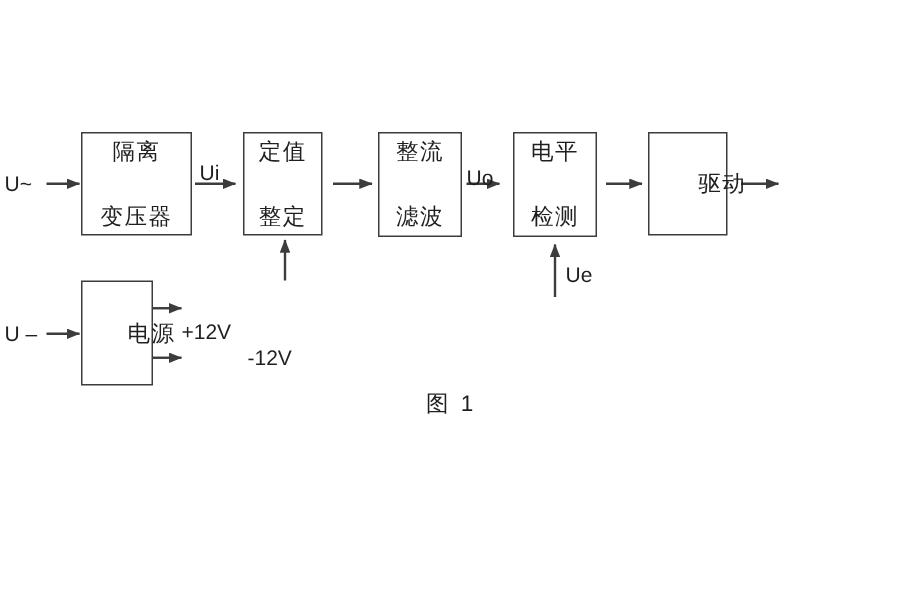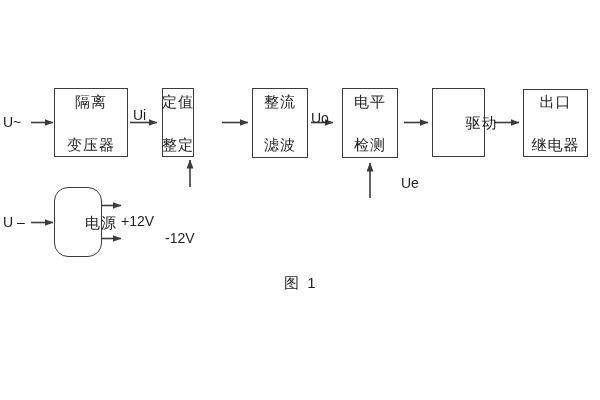--- a/index.html
+++ b/index.html
@@ -65,47 +65,43 @@
     <line class="wire" x1="102" y1="205.5" x2="121" y2="205.5" marker-end="url(#ah)"></line>
     <line class="wire" x1="102" y1="238.5" x2="121" y2="238.5" marker-end="url(#ah)"></line>
     <line class="wire" x1="190" y1="187" x2="190" y2="160" marker-end="url(#ah)"></line>
     <line class="wire" x1="370" y1="198" x2="370" y2="163" marker-end="url(#ah)"></line>
   </svg>
 
   <div class="box" style="left:54px; top:88px; width:74px; height:69px;">
     <span>隔离</span>
     <span>变压器</span>
   </div>
-  <div class="box" style="left:162px; top:88px; width:32px; height:69px;">
+  <div class="box" style="left:162px; top:88px; width:53px; height:69px;">
     <span>定值</span>
     <span>整定</span>
   </div>
   <div class="box" style="left:252px; top:88px; width:56px; height:70px;">
     <span>整流</span>
     <span>滤波</span>
   </div>
   <div class="box" style="left:342px; top:88px; width:56px; height:70px;">
     <span>电平</span>
     <span>检测</span>
   </div>
   <div class="box single" style="left:432px; top:88px; width:53px; height:69px;">
     <span>驱动</span>
   </div>
-  <div class="box" style="left:523px; top:89px; width:65px; height:68px;">
-    <span>出口</span>
-    <span>继电器</span>
-  </div>
 
-  <div class="box single" style="left:54px; top:187px; width:48px; height:70px;border-radius:14px;">
+  <div class="box single" style="left:54px; top:187px; width:48px; height:70px;">
     <span>电源</span>
   </div>
 
   <div class="lbl" style="left:3px; top:115px;">U~</div>
   <div class="lbl" style="left:3px; top:215px;">U –</div>
   <div class="lbl" style="left:133px; top:108px;">Ui</div>
   <div class="lbl" style="left:311px; top:100px;margin-top:11px;">Uo</div>
-  <div class="lbl" style="left:377px; top:176px;margin-left:24px;">Ue</div>
+  <div class="lbl" style="left:377px; top:176px;">Ue</div>
   <div class="lbl" style="left:121px; top:214px;">+12V</div>
   <div class="lbl" style="left:121px; top:231px;margin-left:44px;">-12V</div>
 
-  <div class="caption" style="left:284px; top:262px;margin-top:13px;">图 1</div>
+  <div class="caption" style="left:284px; top:262px;">图 1</div>
 
 </div>
 
 </body></html>

